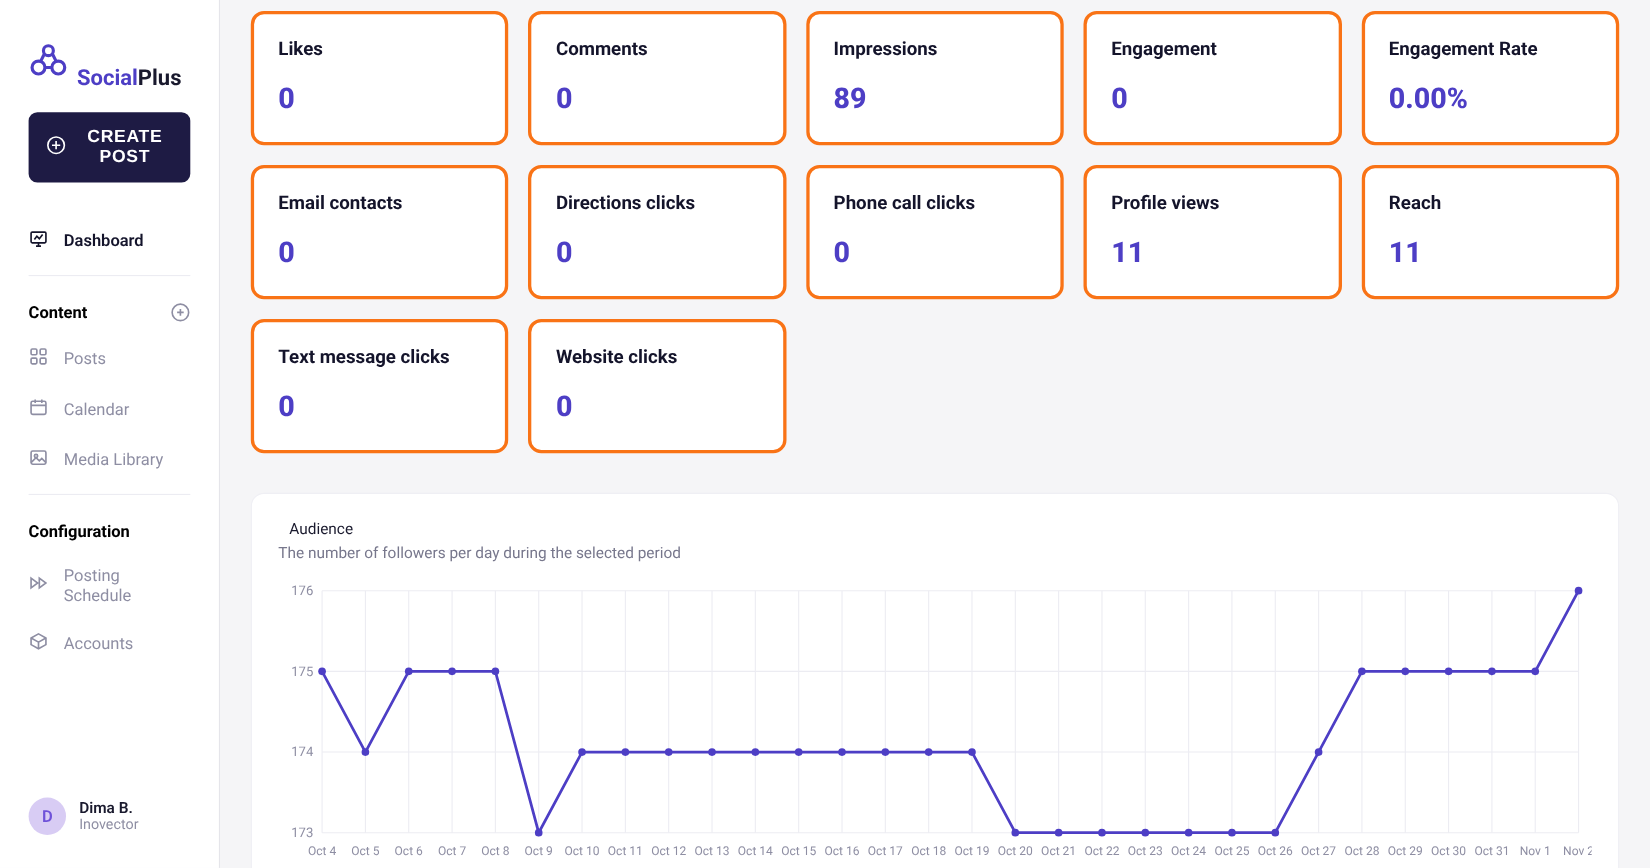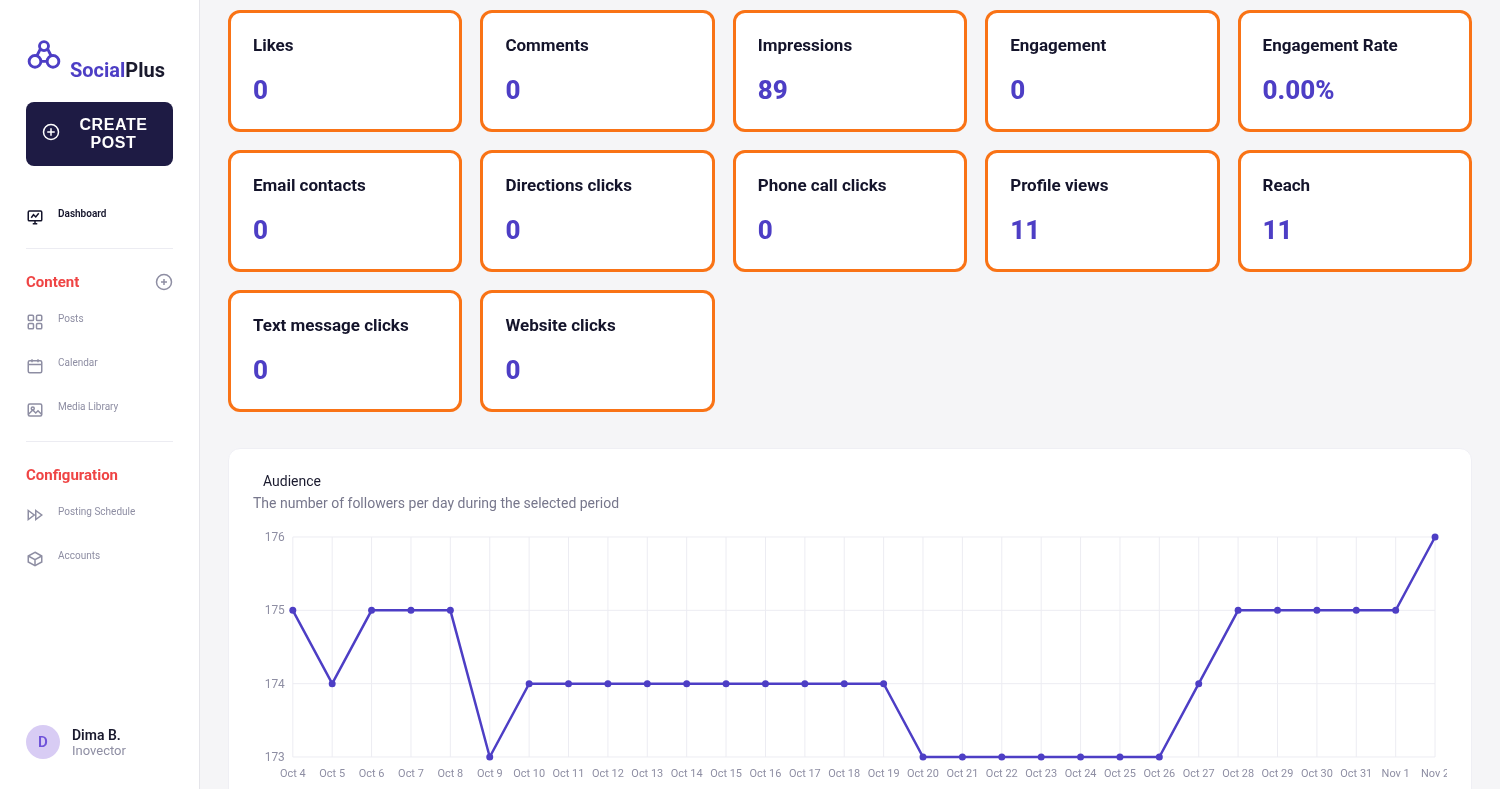--- a/index.html
+++ b/index.html
@@ -7,25 +7,25 @@
 .app { display: flex; height: 100%; }
 
 
 .sidebar { width: 200px; background: #fff; border-right: 1px solid #e5e5ea; display: flex; flex-direction: column; padding: 20px 0; }
 .logo { display: flex; align-items: center; padding: 10px 26px 20px; gap: 8px; }
 .logo-icon { width: 36px; height: 36px; }
 .logo-text { font-weight: 700; font-size: 20px; color: #1a1a2e; margin-top: 28px; }
 .logo-text .purp { color: #4d3ec5; }
 .create-post { margin: 0 26px 30px; background: #1e1b44; color: #fff; border: none; border-radius: 8px; padding: 14px 16px; display: flex; align-items: center; gap: 10px; font-size: 16px; font-weight: 700; letter-spacing: 0.6px; cursor: pointer; }
 .create-post svg { width: 18px; height: 18px; }
-.nav-item { display: flex; align-items: flex-start; gap: 14px; padding: 12px 26px; color: #8e8ea3; cursor: pointer; font-size: 10px; }
+.nav-item { display: flex; align-items: center; gap: 14px; padding: 12px 26px; color: #8e8ea3; cursor: pointer; font-size: 15px; }
 .nav-item.active { color: #14142b; font-weight: 600; }
 .nav-item svg { width: 18px; height: 18px; flex-shrink: 0; }
 .sidebar hr { border: none; border-top: 1px solid #ececf2; margin: 8px 26px; }
-.section-header { display: flex; align-items: center; justify-content: space-between; padding: 16px 26px 10px; font-size: 15px; font-weight: 700; color: #ef4444; }
+.section-header { display: flex; align-items: center; justify-content: space-between; padding: 16px 26px 10px; font-size: 15px; font-weight: 700; color: #000000; }
 .section-header .plus-circle { width: 18px; height: 18px; color: #8e8ea3; cursor: pointer; }
 .user-box { margin-top: auto; padding: 0 26px 10px; display: flex; align-items: center; gap: 12px; }
 .avatar { width: 34px; height: 34px; border-radius: 50%; background: #d8ccf4; color: #6f52d9; display: flex; align-items: center; justify-content: center; font-weight: 600; font-size: 15px; }
 .user-name { font-weight: 600; font-size: 14px; }
 .user-org { font-size: 13px; color: #8e8ea3; }
 
 
 .main { flex: 1; overflow-y: auto; padding: 0 0 20px; }
 .metrics { display: grid; grid-template-columns: repeat(5, 1fr); gap: 18px; padding: 10px 28px 0; }
 .metric-card { background: #fff; border-radius: 12px; padding: 22px 22px 24px; border: 3px solid #f97316; }

